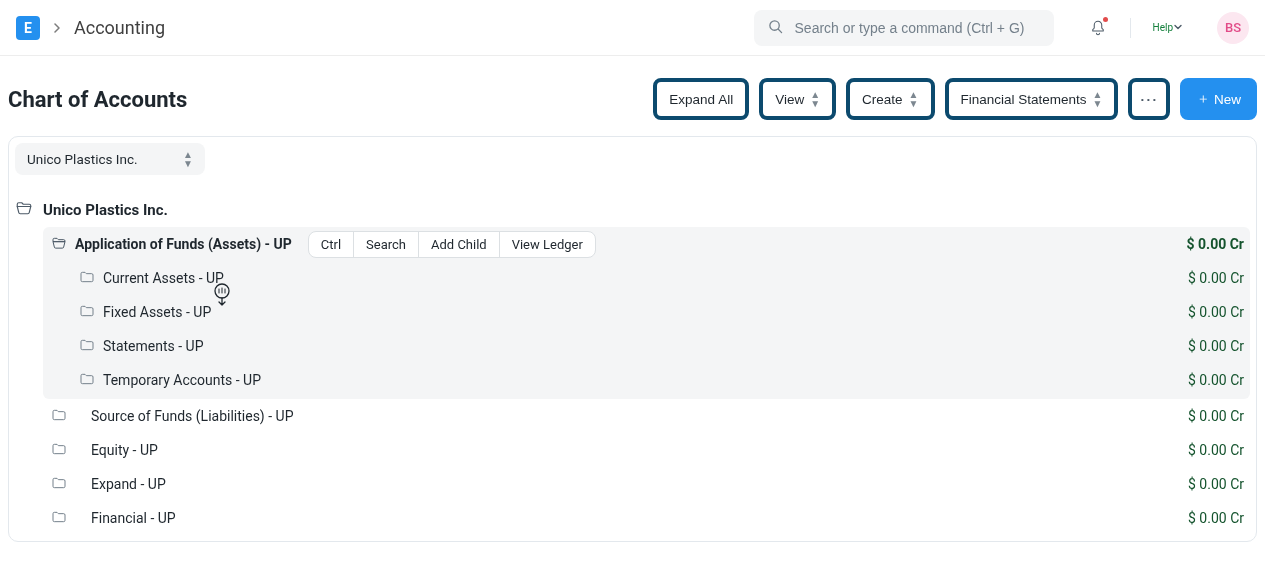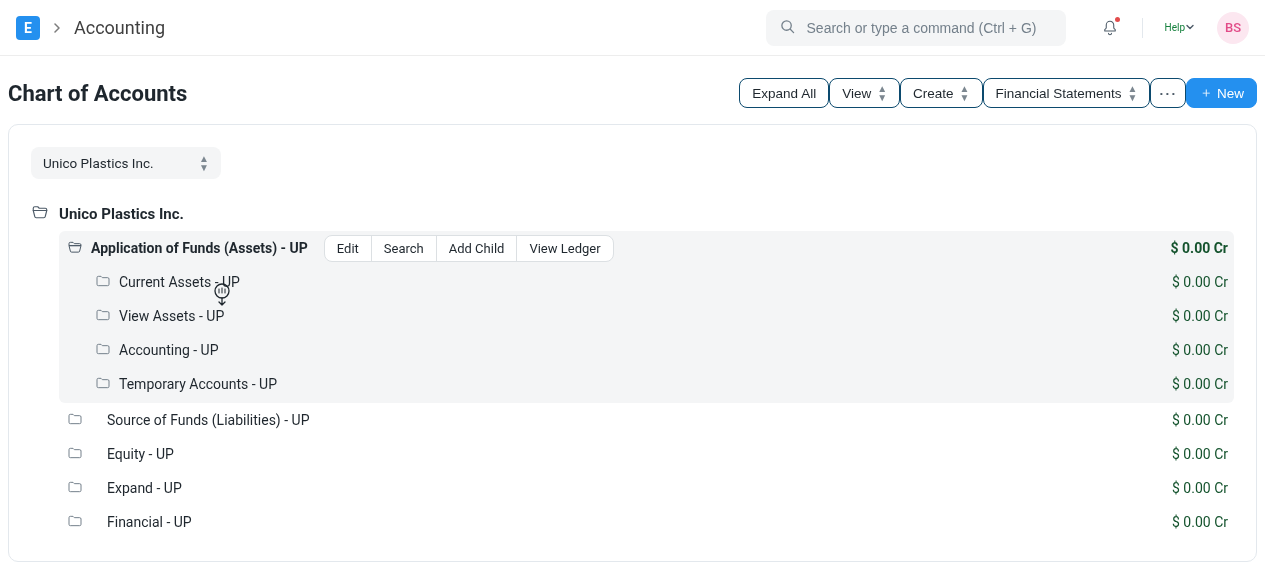--- a/index.html
+++ b/index.html
@@ -85,71 +85,72 @@
     width: 32px;
     height: 32px;
     border-radius: 50%;
     background: #fce7f0;
     color: #e24c88;
     display: inline-flex;
     align-items: center;
     justify-content: center;
     font-size: 13px;
     font-weight: 500;
-    margin-left: 6px;
+    margin-left: 18px;
   }
   .notif-dot {
     position: absolute;
     top: 3px;
     right: 4px;
     width: 5px;
     height: 5px;
     border-radius: 50%;
     background: #e24c4c;
   }
   .page {
     padding: 12px 8px 20px 8px;
   }
   .page-header {
     display: flex;
     align-items: center;
+    gap: 10px;
     padding: 10px 0 16px 0;
   }
   .page-title {
     font-size: 22px;
     font-weight: 700;
     color: #1f272e;
     flex: 1;
   }
   .btn {
     display: inline-flex;
     align-items: center;
     gap: 4px;
-    border: 1px solid #0c4a6e;
+    border: 4px solid #0c4a6e;
     background: #fff;
     border-radius: 8px;
     padding: 6px 12px;
     font-size: 13.5px;
     color: #1f272e;
     cursor: pointer;
-    height: 30px;
+    height: 42px;
   }
   .btn.icon-only { padding: 6px 8px; }
   .btn.primary {
     background: #2490ef;
     border-color: #2490ef;
     color: #fff;
     font-weight: 500;
   }
   .btn.primary .plus { opacity: 0.9; }
   .sort-arrows { font-size: 10px; line-height: 9px; color: #7c8790; display: inline-flex; flex-direction: column; margin-left: 2px; }
   .card {
     border: 1px solid #e3e8ed;
     border-radius: 10px;
-    padding: 22px;
+    padding: 6px;
   }
   .company-select {
     display: inline-flex;
     align-items: center;
     gap: 8px;
     background: #f4f5f6;
     border-radius: 8px;
     padding: 7px 12px;
     font-size: 13.5px;
     color: #1f272e;
@@ -317,21 +318,21 @@
         <div class="row selected indent-1">
           <span class="folder-icon" style="margin-right:8px;">
             <svg width="16" height="16" viewBox="0 0 24 24">
                 <path d="M3 7a2 2 0 0 1 2-2h4l2 2h8a2 2 0 0 1 2 2v1H3V7z" fill="none" stroke="#4c5a67" stroke-width="1.5" stroke-linejoin="round"></path>
                 <path d="M3 10h18l-2 8a2 2 0 0 1-2 1.7H7a2 2 0 0 1-2-1.7L3 10z" fill="none" stroke="#4c5a67" stroke-width="1.5" stroke-linejoin="round"></path>
               </svg>
           </span>
           <span>Application of Funds (Assets) - UP</span>
 
           <div class="row-actions">
-            <span class="act">Edit</span>
+            <span class="act">Ctrl</span>
             <span class="act">Search</span>
             <span class="act">Add Child</span>
             <span class="act">View Ledger</span>
           </div>
 
           <span class="spacer"></span>
           <span class="amount" style="font-weight:700;">$ 0.00 Cr</span>
         </div>
 
         <div class="row indent-2">
@@ -343,31 +344,31 @@
           <span>Current Assets - UP</span>
           <span class="spacer"></span>
           <span class="amount">$ 0.00 Cr</span>
         </div>
         <div class="row indent-2">
           <span class="folder-icon" style="margin-right:8px;">
             <svg width="16" height="16" viewBox="0 0 24 24">
                 <path d="M3 7a2 2 0 0 1 2-2h4l2 2h8a2 2 0 0 1 2 2v8a2 2 0 0 1-2 2H5a2 2 0 0 1-2-2V7z" fill="none" stroke="#74808b" stroke-width="1.5" stroke-linejoin="round"></path>
               </svg>
           </span>
-          <span>View Assets - UP</span>
+          <span>Fixed Assets - UP</span>
           <span class="spacer"></span>
           <span class="amount">$ 0.00 Cr</span>
         </div>
         <div class="row indent-2">
           <span class="folder-icon" style="margin-right:8px;">
             <svg width="16" height="16" viewBox="0 0 24 24">
                 <path d="M3 7a2 2 0 0 1 2-2h4l2 2h8a2 2 0 0 1 2 2v8a2 2 0 0 1-2 2H5a2 2 0 0 1-2-2V7z" fill="none" stroke="#74808b" stroke-width="1.5" stroke-linejoin="round"></path>
               </svg>
           </span>
-          <span>Accounting - UP</span>
+          <span>Statements - UP</span>
           <span class="spacer"></span>
           <span class="amount">$ 0.00 Cr</span>
         </div>
         <div class="row indent-2">
           <span class="folder-icon" style="margin-right:8px;">
             <svg width="16" height="16" viewBox="0 0 24 24">
                 <path d="M3 7a2 2 0 0 1 2-2h4l2 2h8a2 2 0 0 1 2 2v8a2 2 0 0 1-2 2H5a2 2 0 0 1-2-2V7z" fill="none" stroke="#74808b" stroke-width="1.5" stroke-linejoin="round"></path>
               </svg>
           </span>
           <span>Temporary Accounts - UP</span>

